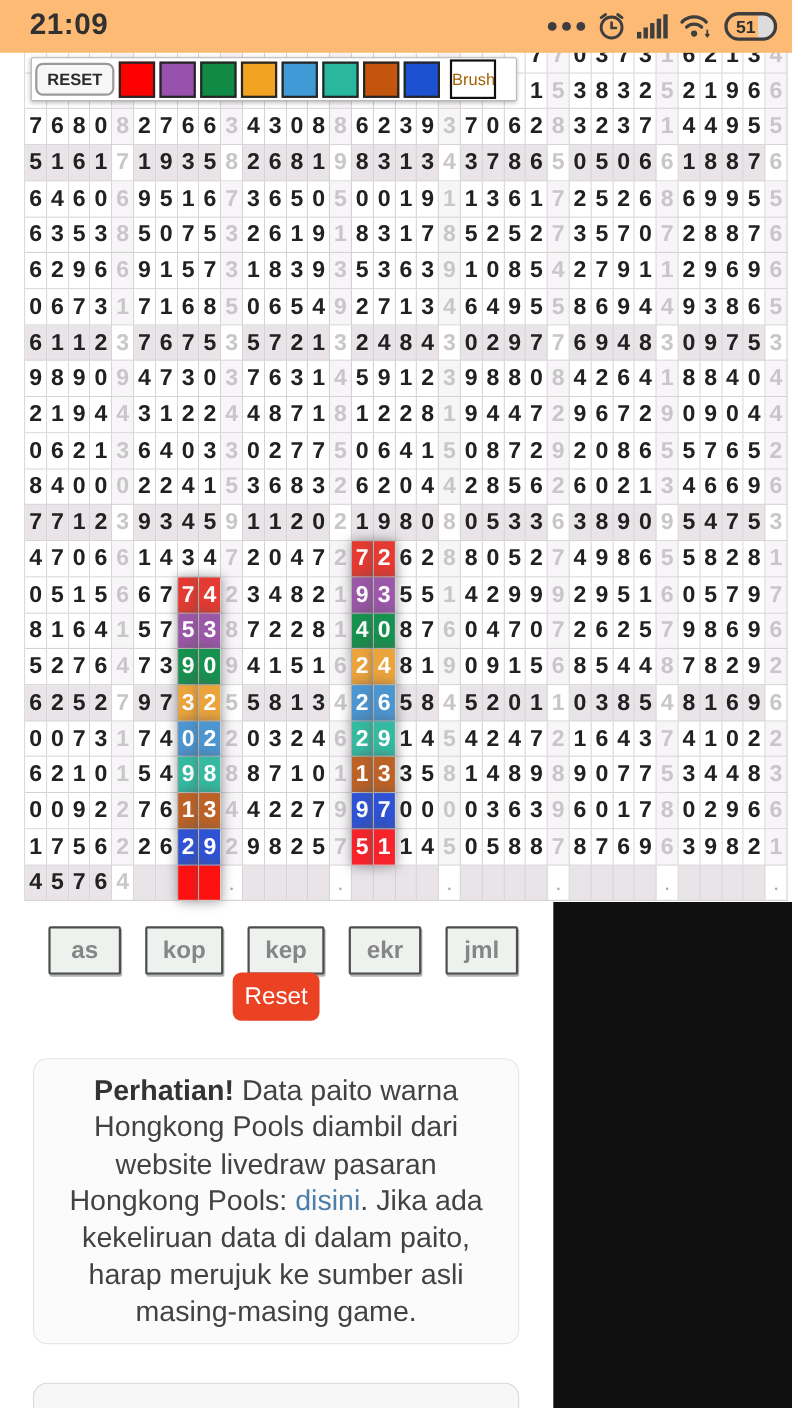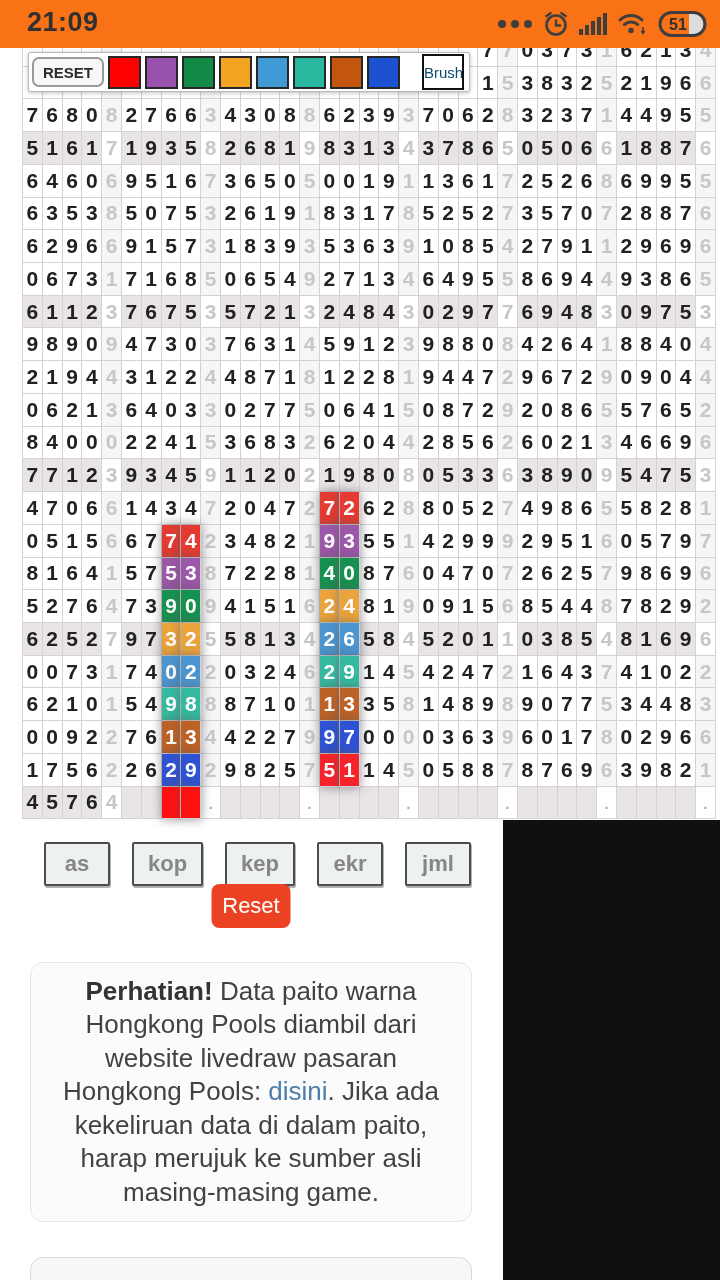--- a/index.html
+++ b/index.html
@@ -1,20 +1,20 @@
 <!DOCTYPE html>
 <html><head>
 <meta charset="utf-8">
 <style>
   html,body{margin:0;padding:0;}
   body{width:720px;height:1280px;position:relative;overflow:hidden;background:#fff;
        font-family:"Liberation Sans",sans-serif;}
 
   
-  .statusbar{position:absolute;left:0;top:0;width:720px;height:48px;background:#f97316;z-index:30;}
+  .statusbar{position:absolute;left:0;top:0;width:720px;height:48px;background:#fdba74;z-index:30;}
   .sb-time{position:absolute;left:27px;top:7px;font-size:27px;font-weight:bold;color:#303030;letter-spacing:0.5px;}
   .sb-icons{position:absolute;right:12px;top:0;height:48px;display:flex;align-items:center;gap:9px;}
   .sb-icons svg{display:block;}
 
   
   .paito-grid{position:absolute;left:22px;top:34px;width:693px;
       display:grid;grid-template-columns:repeat(35,19.8px);grid-auto-rows:32.73px;
       border-left:1px solid #d4d2d4;z-index:1;}
   .cell{box-sizing:border-box;border-right:1px solid #d4d2d4;border-bottom:1px solid #d4d2d4;
       display:flex;align-items:center;justify-content:center;
@@ -26,21 +26,21 @@
   .cell.dotcell{font-size:14px;color:#aaa8aa;align-items:flex-end;padding-bottom:6px;}
 
   
   .toolbar{position:absolute;left:28px;top:52px;width:442px;height:40px;background:#fff;
       border:1px solid #b9b9b9;box-shadow:0 1px 4px rgba(0,0,0,.25);z-index:20;
       display:flex;align-items:center;padding:0 3px;gap:4px;box-sizing:border-box;border-radius:2px;}
   .reset-top{height:30px;padding:0 9px;border:2px solid #9a9a9a;border-radius:7px;background:#f7f7f7;
       font-size:15px;font-weight:bold;color:#2c2c2c;font-family:inherit;}
   .swatch{width:33px;height:33px;border:2px solid #262626;box-sizing:border-box;padding:0;}
   .brush-btn{width:42px;height:36px;background:#fff;border:2px solid #101010;font-size:15px;
-      color:#0c4a6e;font-family:inherit;padding:0;margin-left:18px;}
+      color:#a16207;font-family:inherit;padding:0;margin-left:5px;}
 
   
   .black-panel{position:absolute;left:503px;top:820px;width:217px;height:460px;background:#101010;z-index:5;}
 
   
   .btn-row{position:absolute;left:0;top:842px;width:503px;display:flex;justify-content:center;gap:10px;z-index:6;}
   .fbtn{height:44px;min-width:66px;padding:0 14px;background:#eef2ee;border:2px solid #4d4d4d;
       border-radius:2px;font-size:22px;font-weight:bold;color:#868686;font-family:inherit;
       box-shadow:1px 2px 0 rgba(0,0,0,.3);margin-left:12px;}
   .reset-main{position:absolute;left:251px;top:884px;transform:translateX(-50%);height:44px;width:79px;

